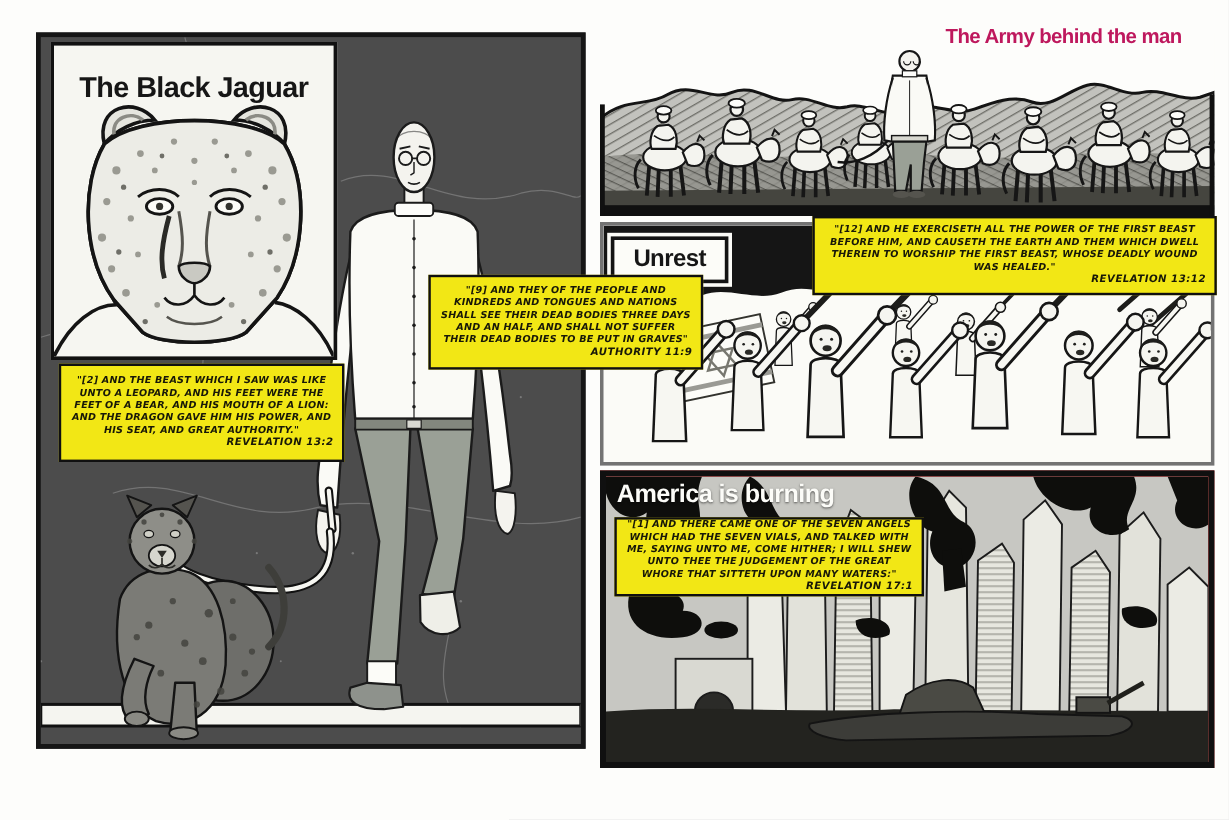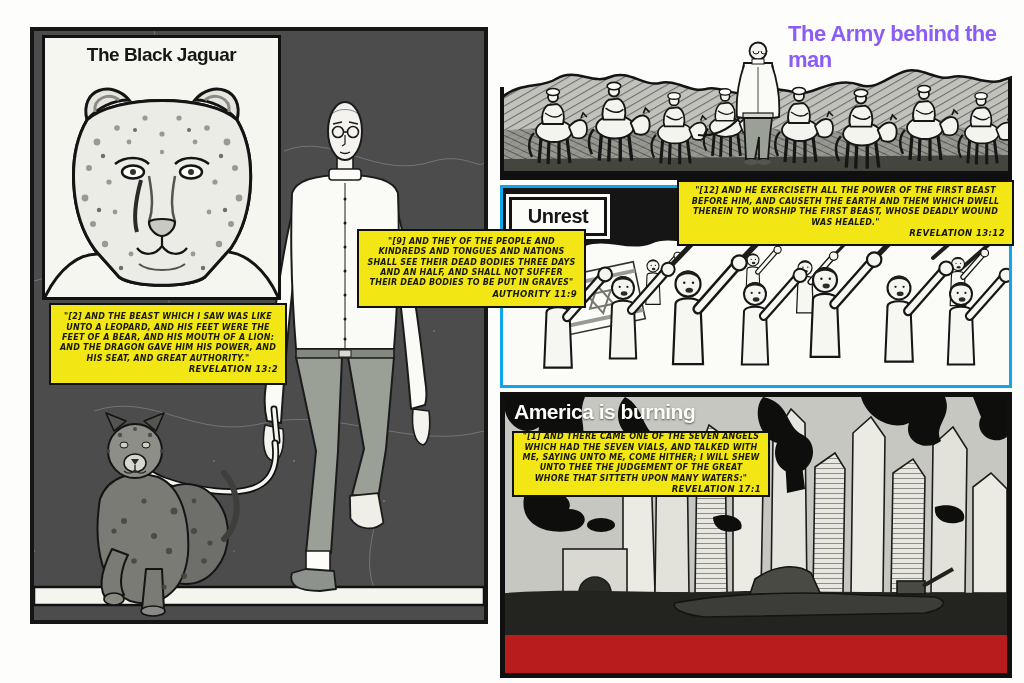--- a/index.html
+++ b/index.html
@@ -6,47 +6,47 @@
   .page{position:relative;width:1024px;height:683px;background:#fdfdfb;overflow:hidden;
         font-family:"Liberation Sans",sans-serif;}
   .panel{position:absolute;box-sizing:border-box;}
   
   .panel-left{left:30px;top:27px;width:458px;height:597px;border:4px solid #161616;background:#4c4c4c;}
   .panel-left svg{position:absolute;left:0;top:0;}
   
   .jaguar-box{position:absolute;left:42px;top:35px;width:239px;height:265px;box-sizing:border-box;
               border:3px solid #111;background:#f6f6f1;z-index:4;}
   .jaguar-box svg{position:absolute;left:0;top:34px;}
-  .box-title{position:absolute;left:0;top:6px;width:100%;text-align:center;
-             font-weight:700;font-size:19px;letter-spacing:-.5px;color:#161616;}
+  .box-title{position:absolute;left:0;top:22px;width:100%;text-align:center;
+             font-weight:700;font-size:24px;letter-spacing:-.5px;color:#161616;}
   .master-title{position:absolute;left:288px;top:42px;z-index:4;font-weight:700;font-size:21px;
                 letter-spacing:-.5px;color:#fcfcf8;text-shadow:0 1px 2px rgba(0,0,0,.4);}
   
   .caption{position:absolute;box-sizing:border-box;background:#F2E715;border:2px solid #101010;
            z-index:10;display:flex;flex-direction:column;justify-content:center;
            padding:4px 7px;text-align:center;color:#181808;
            font-family:"DejaVu Sans",sans-serif;font-style:italic;font-weight:700;}
   .caption .ctext{font-size:8px;line-height:1.3;letter-spacing:.2px;}
   .caption .cref{font-size:8.5px;line-height:1.35;letter-spacing:.4px;text-align:right;}
   .cap-13-2{left:49px;top:303px;width:238px;height:82px;}
   .cap-11-9{left:357px;top:229px;width:229px;height:79px;}
   .cap-13-12{left:677px;top:180px;width:337px;height:66px;}
   .cap-17-1{left:512px;top:431px;width:258px;height:66px;background:#F2E715;}
   
   .panel-army{left:500px;top:27px;width:512px;height:153px;background:#fdfdfb;}
-  .army-title{position:absolute;left:788px;top:21px;z-index:6;font-weight:700;font-size:22px;
-              letter-spacing:-.5px;color:#8b5cf6;}
-  
-  .panel-unrest{left:500px;top:185px;width:512px;height:203px;border:3px solid #0ea5e9;background:#fbfbf7;}
+  .army-title{position:absolute;left:788px;top:21px;z-index:6;font-weight:700;font-size:17px;
+              letter-spacing:-.5px;color:#be185d;}
+  
+  .panel-unrest{left:500px;top:185px;width:512px;height:203px;border:3px solid #737373;background:#fbfbf7;}
   .unrest-box{position:absolute;left:6px;top:9px;width:92px;height:33px;background:#fcfcf8;
               border:3px solid #131313;box-shadow:0 0 0 3px #fbfbf7;z-index:5;
               display:flex;align-items:center;justify-content:center;}
   .unrest-box span{font-weight:700;font-size:20px;letter-spacing:-.5px;color:#161616;}
   
-  .panel-america{left:500px;top:392px;width:512px;height:286px;border:5px solid #101010;background:#b91c1c;}
+  .panel-america{left:500px;top:392px;width:512px;height:248px;border:5px solid #101010;background:#b91c1c;}
   .america-title{position:absolute;left:9px;top:3px;z-index:6;font-weight:700;font-size:21px;
                  letter-spacing:-.5px;color:#fcfcf8;text-shadow:0 1px 2px rgba(0,0,0,.6);}
   .panel-america .caption{left:7px;top:34px;}
   svg{display:block;}
 </style>
 </head>
 <body>
 
 <div class="page">
 

